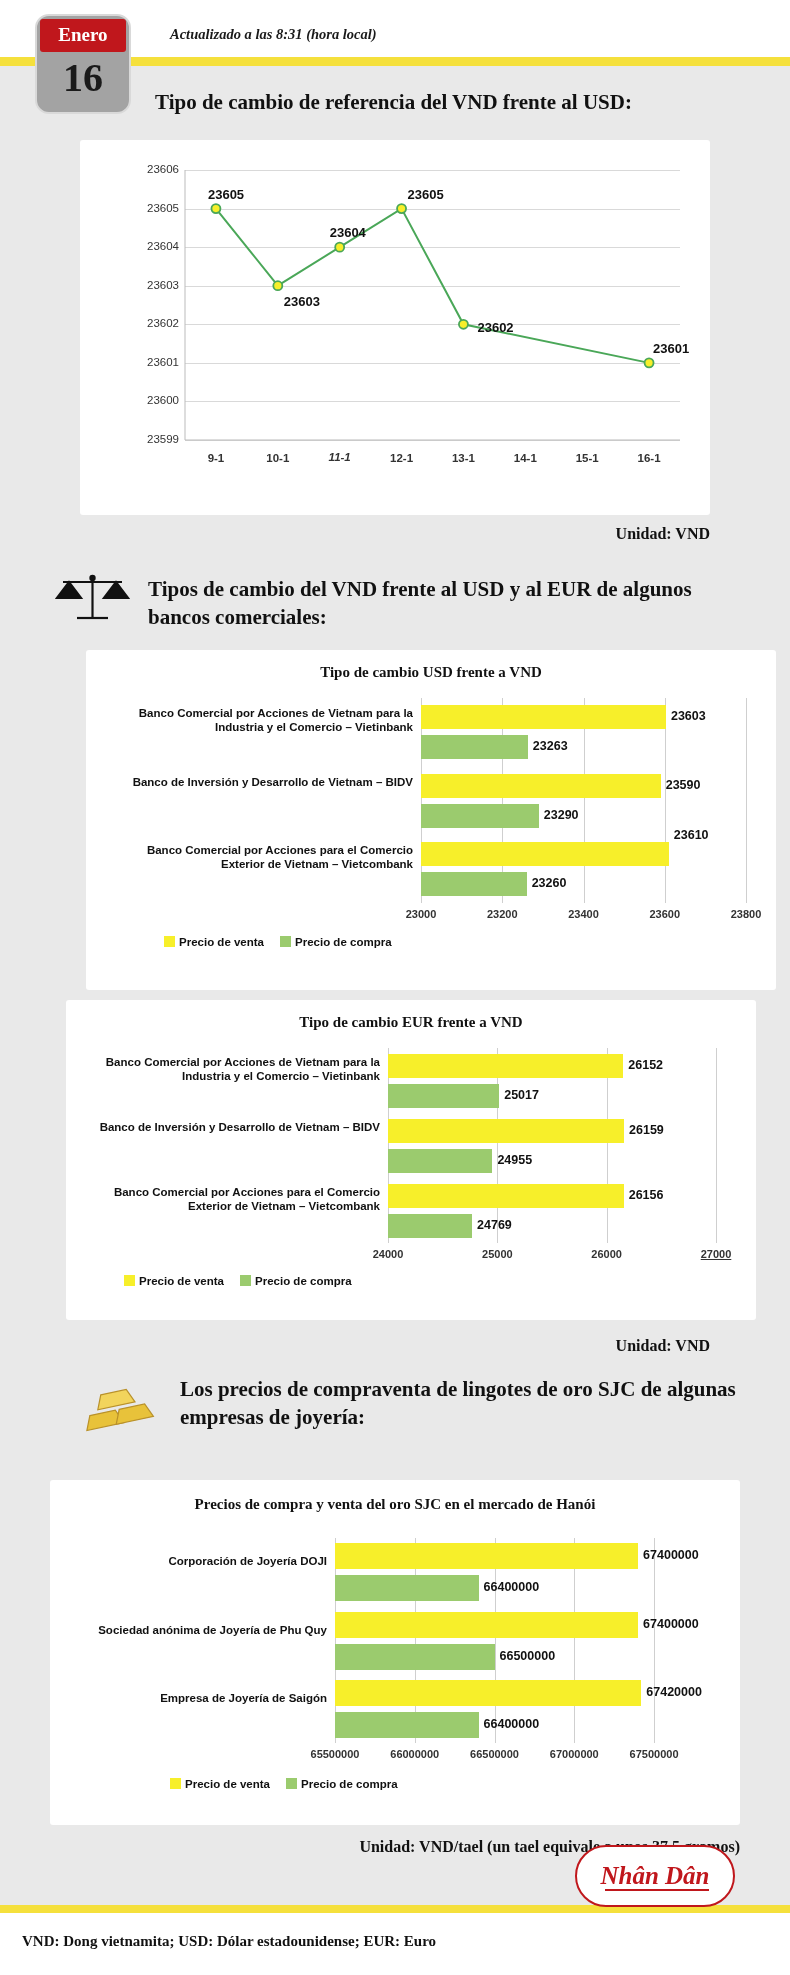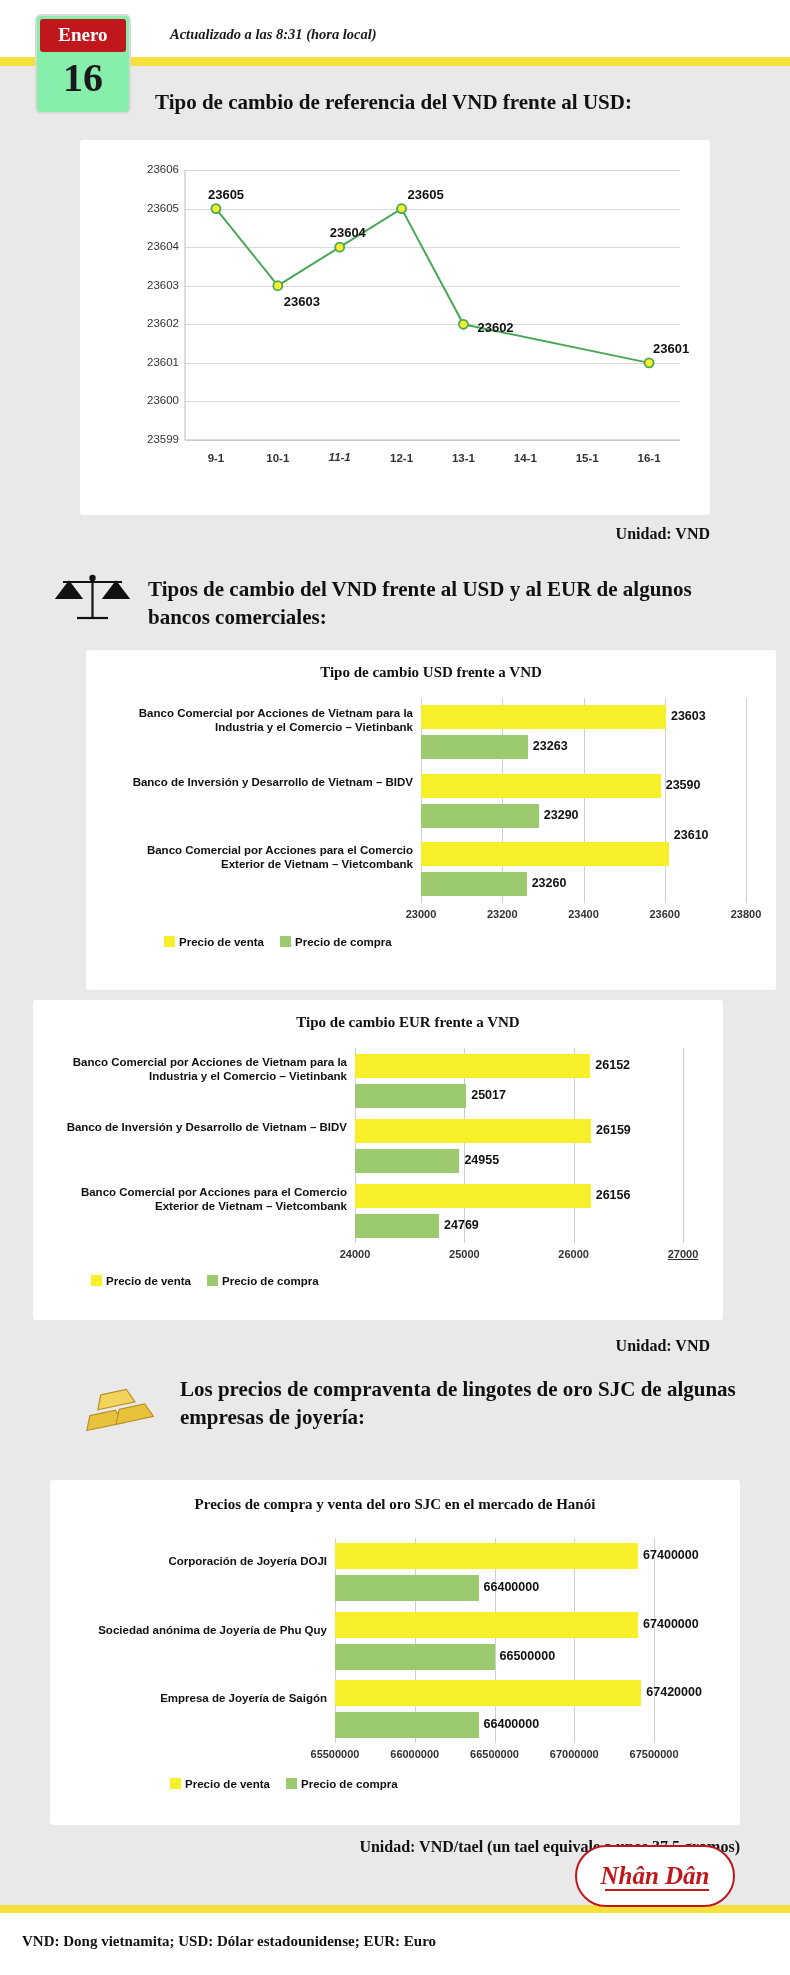--- a/index.html
+++ b/index.html
@@ -15,21 +15,21 @@
   .topbar {
     position:absolute; left:0; top:0; width:790px; height:62px;
     background:#ffffff;
   }
   .yellowline {
     position:absolute; left:0; top:57px; width:790px; height:9px;
     background:#f5e03c;
   }
   .datebox {
     position:absolute; left:35px; top:14px; width:96px; height:100px;
-    background:#86efac; border:2px solid #d9d9d9; border-radius:6px;
+    background:#a3a3a3; border:2px solid #d9d9d9; border-radius:14px;
     text-align:center;
   }
   .datebox .month {
     background:#c0171c; color:#ffffff; font-weight:bold; font-size:19px;
     padding:5px 0 6px; border-radius:3px; margin:3px 3px 0;
     font-family:"Liberation Serif", serif;
   }
   .datebox .day {
     color:#1a1a1a; font-weight:bold; font-size:40px; line-height:52px;
     font-family:"Liberation Serif", serif;
@@ -47,21 +47,21 @@
   }
   #title1 { left:155px; top:90px; width:600px; font-size:21px; }
   #title2 { left:148px; top:575px; width:600px; font-size:21px; line-height:28px;}
   #title3 { left:180px; top:1375px; width:590px; font-size:21px; line-height:28px;}
 
   .card {
     position:absolute; background:#ffffff; border-radius:3px;
   }
   #card1 { left:80px; top:140px; width:630px; height:375px; }
   #card2 { left:50px; top:650px; width:690px; height:340px;margin-left:36px; }
-  #card3 { left:33px; top:1000px; width:690px; height:320px;padding-left:30px; }
+  #card3 { left:66px; top:1000px; width:690px; height:320px; }
   #card4 { left:50px; top:1480px; width:690px; height:345px; }
 
   .unit {
     position:absolute; font-family:"Liberation Serif", serif;
     font-weight:bold; font-size:16px; color:#111; text-align:right;
   }
   #unit1 { left:400px; top:525px; width:310px; }
   #unit2 { left:400px; top:1337px; width:310px; }
   #unit3 { left:200px; top:1838px; width:540px; }
 

